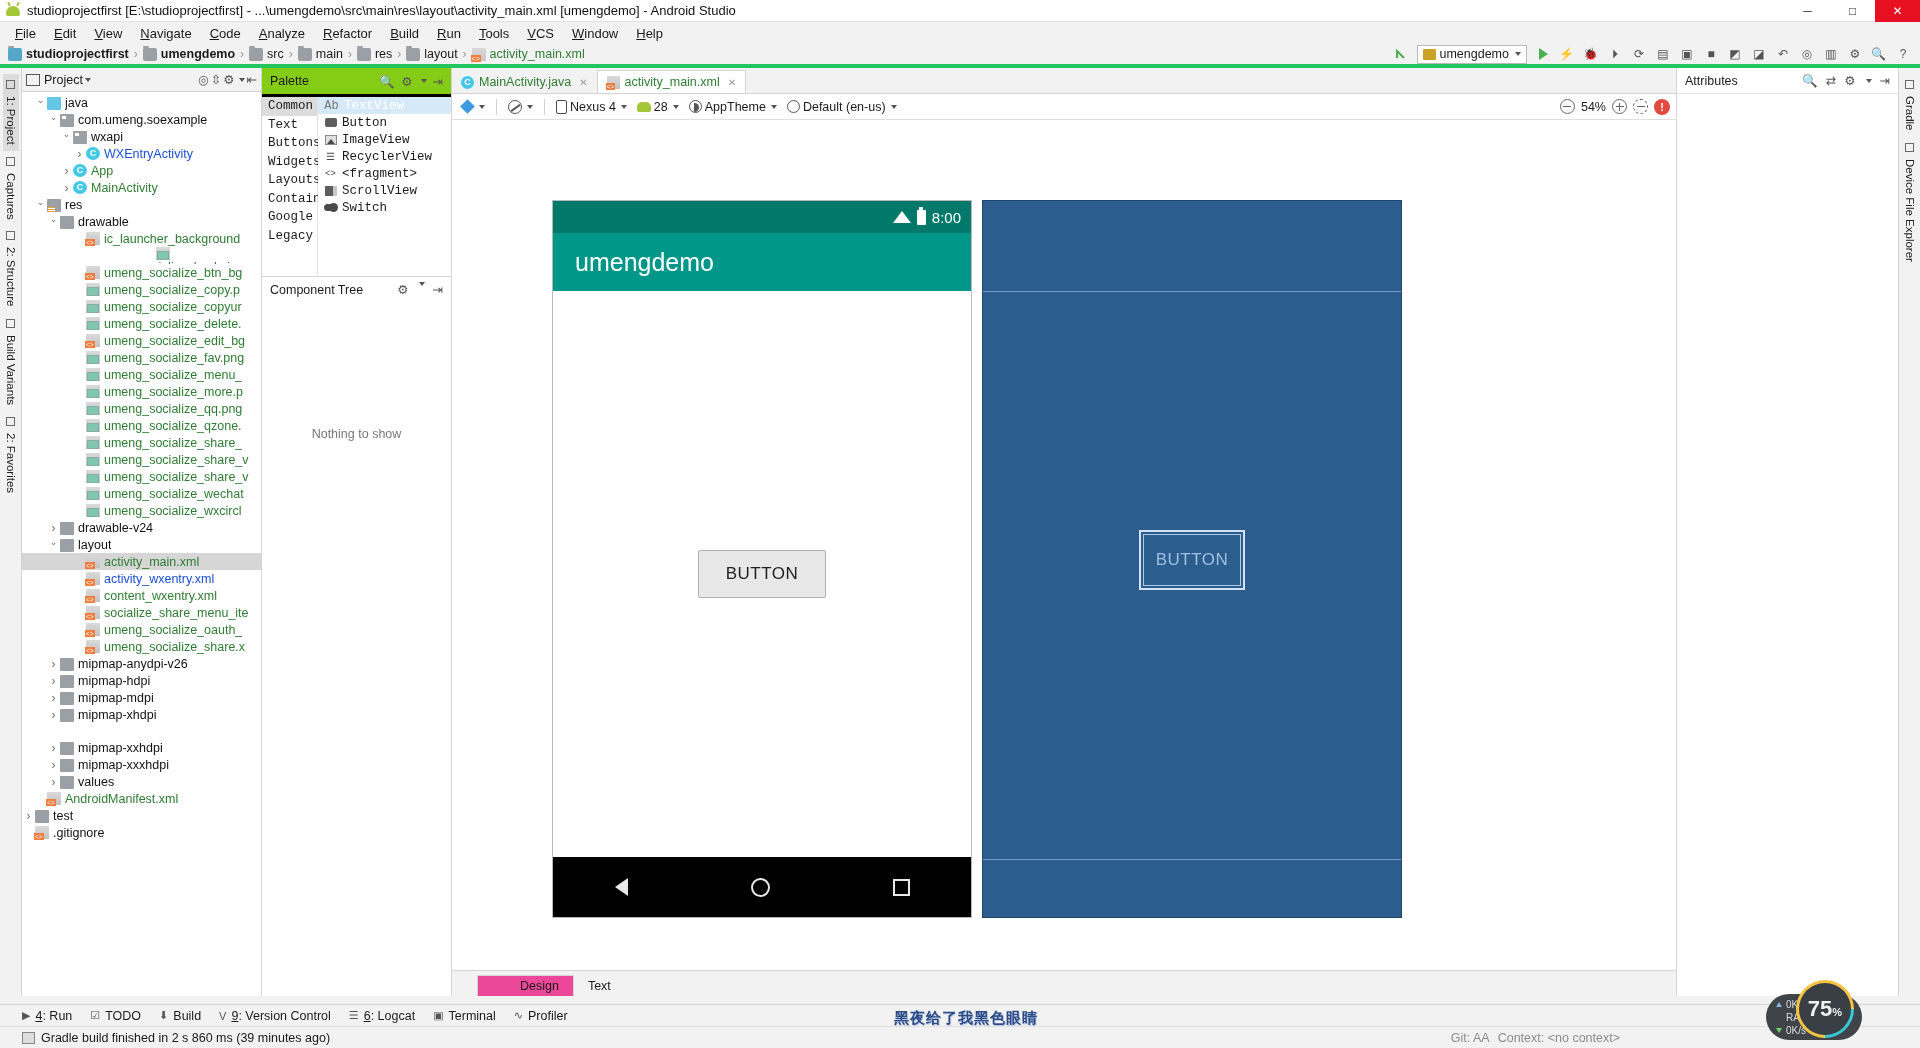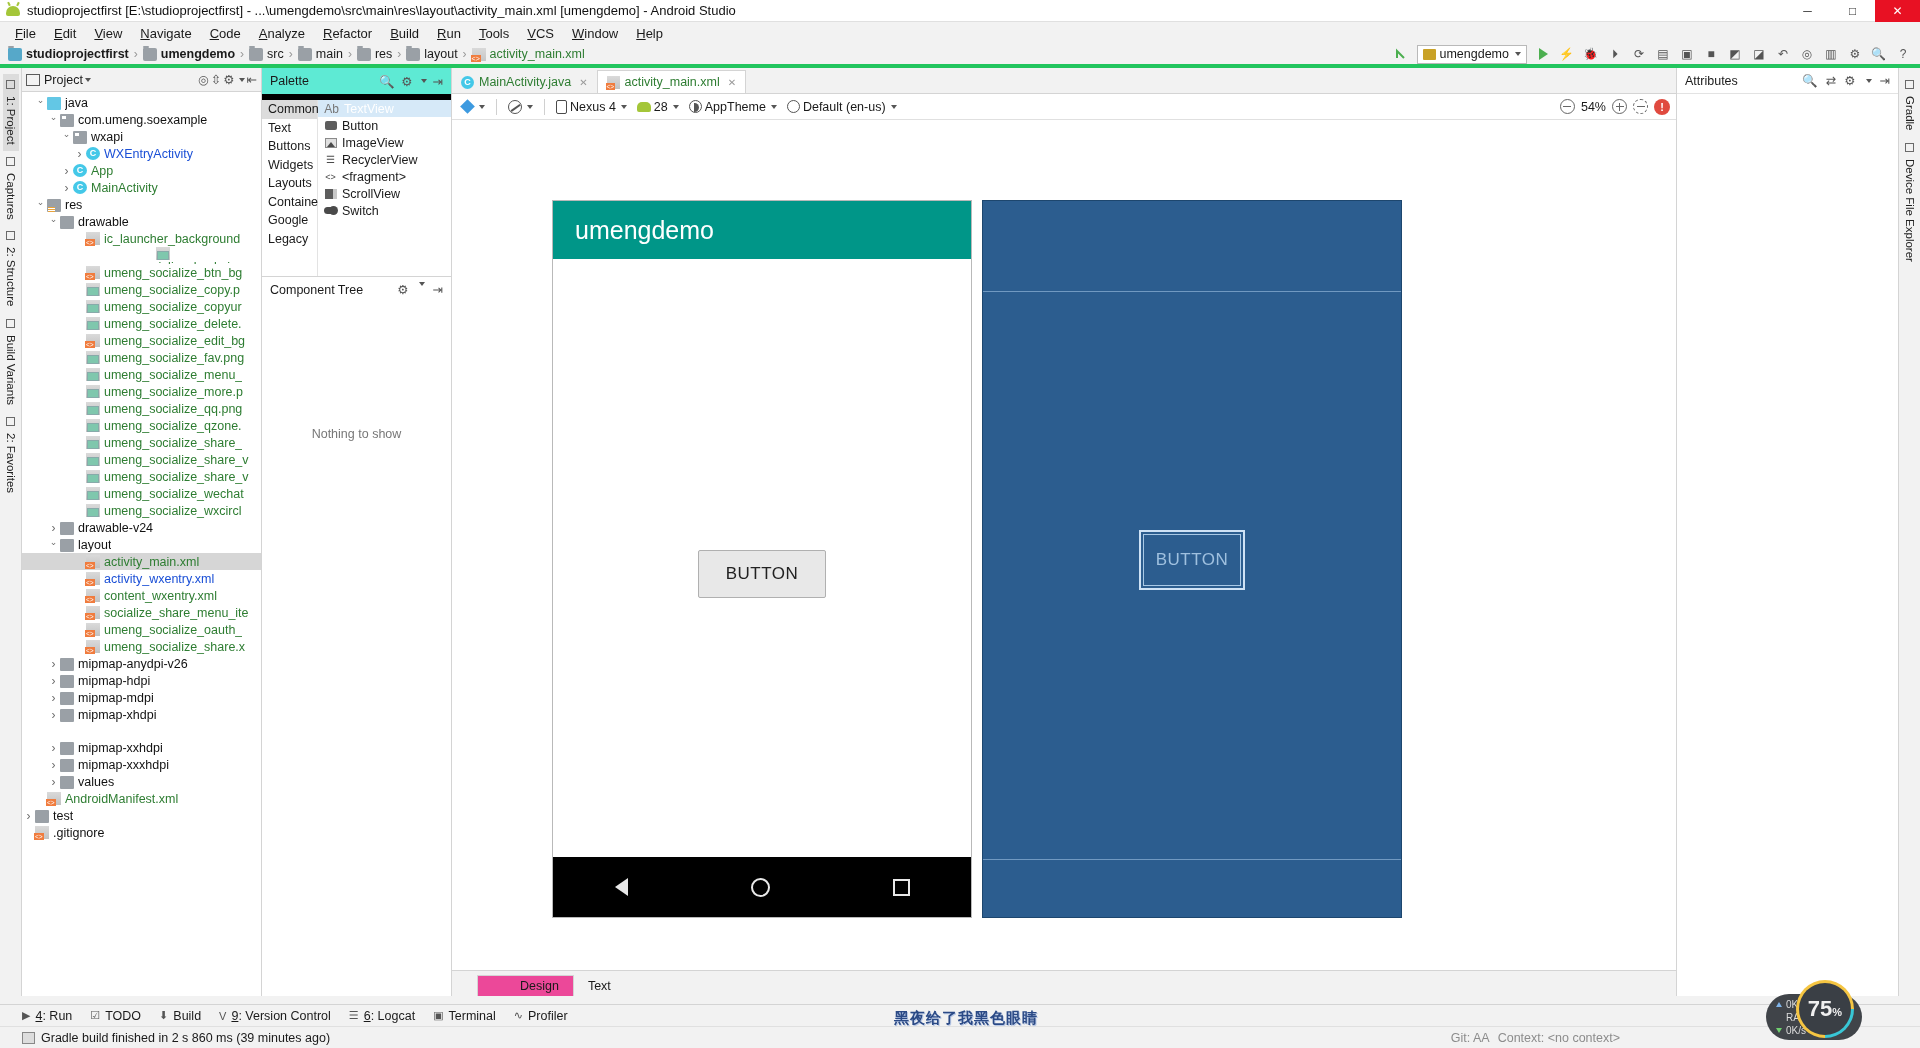--- a/index.html
+++ b/index.html
@@ -113,23 +113,23 @@
   .ic-png { width: 13px; height: 13px; background: linear-gradient(#dadada,#c2c2c2); }
   .ic-png:after { content: ""; position: absolute; bottom: 0px; left: 1px; width: 10px; height: 7px;
     background: #7fc7ad; border: 1px solid #8aa; }
   .lbl { overflow: hidden; text-overflow: clip; }
   .c-green { color: #2e7d32; }
   .c-blue { color: #1a4fd6; }
   .c-dark { color: #111; }
 
   
   .palette-col { width: 190px; background: #fff; display: flex; flex-direction: column; border-right: 1px solid #d4d4d4; }
-  .palette-head { height: 26px; background: #5eead4; display: flex; align-items: center; padding: 0 8px; font-size: 12.5px; }
+  .palette-head { height: 26px; background: #84cc16; display: flex; align-items: center; padding: 0 8px; font-size: 12.5px; }
   .palette-head .pal-actions { margin-left: auto; display: flex; gap: 6px; color: #555; align-items: center; }
-  .palette-body { display: flex; height: 182px; border-top: 6px solid #000000; }
+  .palette-body { display: flex; height: 182px; border-top: 3px solid #000000; font-family: Liberation Mono, monospace; }
   .pal-cats { width: 56px; background: #fff; border-right: 1px solid #e3e3e3; }
   .pal-cat { height: 18.5px; font-size: 12.5px; padding-left: 6px; display: flex; align-items: center; }
   .pal-cat.active { background: #dcdcdc; }
   .pal-items { flex: 1; background: #fff; }
   .pal-item { height: 17px; font-size: 12.5px; display: flex; align-items: center; padding-left: 6px; gap: 5px; }
   .pal-item.active { background: #d6e9f8; }
   .pi-ic { width: 13px; height: 12px; display: inline-flex; align-items: center; justify-content: center; font-size: 10px; color: #4a4a4a; }
   .sq-dark { width: 12px; height: 9px; background: #5d5d5d; border-radius: 2px; }
   .sq-img { width: 12px; height: 10px; background: #e0e0e0; border: 1px solid #8a8a8a; position: relative; overflow: hidden; }
   .sq-img:after { content: ""; position: absolute; bottom: 0; left: 1px; border-left: 4px solid transparent;
@@ -752,20 +752,25 @@
           <span>54%</span>
           <span class="zbtn plus"></span>
           <span class="zbtn" style="border-style:dashed;"></span>
           <span class="err-badge">!</span>
         </div>
       </div>
 
       <div class="canvas">
 
         <div class="phone">
+          <div class="ph-status">
+            <span class="wifi-ic"></span>
+            <span class="bat-ic"></span>
+            <span>8:00</span>
+          </div>
           <div class="ph-appbar">
             <span>umengdemo</span>
           </div>
           <div class="ph-content">
             <div class="ph-button">BUTTON</div>
           </div>
           <div class="ph-nav">
             <span class="nav-back"></span>
             <span class="nav-home"></span>
             <span class="nav-recent"></span>

